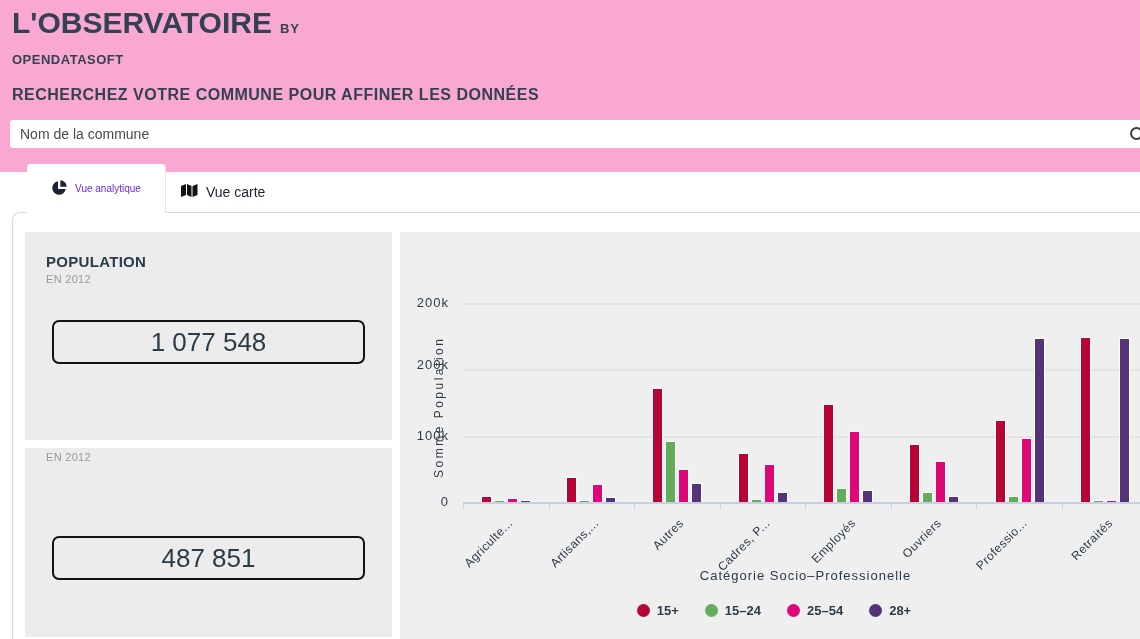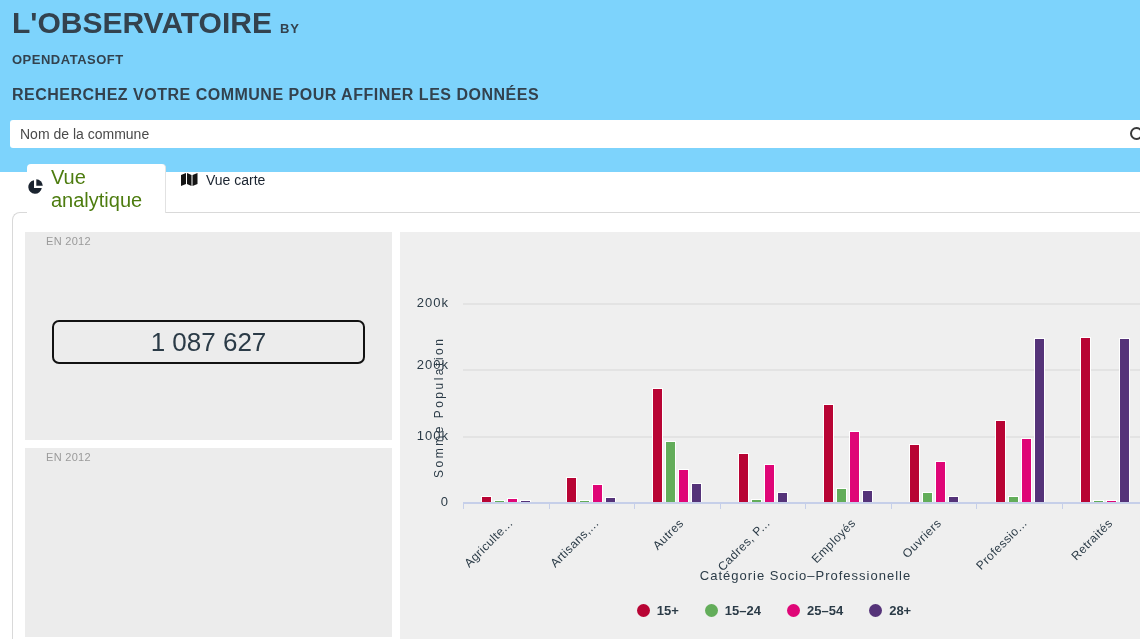--- a/index.html
+++ b/index.html
@@ -1,35 +1,35 @@
 <!DOCTYPE html>
 <html><head>
 <meta charset="utf-8">
 <style>
   html,body{margin:0;padding:0;}
   body{
     width:1140px;height:639px;overflow:hidden;position:relative;background:#fff;
     font-family:"Liberation Sans","DejaVu Sans",sans-serif;
   }
   
-  .header{position:absolute;left:0;top:0;width:1140px;height:172px;background:#7dd3fc;text-decoration:underline;}
+  .header{position:absolute;left:0;top:0;width:1140px;height:172px;background:#f9a8d4;text-decoration:underline;}
   .header-title{position:absolute;left:12px;top:6px;font-size:30px;font-weight:bold;color:#33424e;letter-spacing:0;}
   .header-title .by{font-size:13px;font-weight:bold;margin-left:8px;letter-spacing:1px;}
   .brand{position:absolute;left:12px;top:52px;font-size:13px;font-weight:bold;color:#33424e;letter-spacing:.5px;}
   .search-prompt{position:absolute;left:12px;top:86px;font-size:16px;font-weight:bold;color:#33424e;letter-spacing:.5px;}
   .search-input{position:absolute;left:10px;top:120px;width:1138px;height:28px;box-sizing:border-box;
     background:#fff;border:none;border-radius:3px;padding:0 26px 0 10px;font-size:14px;color:#333;
     font-family:"Liberation Sans","DejaVu Sans",sans-serif;outline:none;}
   .search-input::placeholder{color:#4a4a4a;opacity:1;}
   .magnifier{position:absolute;left:1129px;top:126px;z-index:5;}
   
   .tab-active{position:absolute;left:27px;top:164px;width:138px;height:49px;background:#fff;z-index:3;
     border-right:1px solid #e2e2e2;border-radius:4px 4px 0 0;display:flex;align-items:center;justify-content:center;
-    gap:8px;font-size:20px;color:#4d7c0f;cursor:pointer;}
-  .tab-inactive{position:absolute;left:181px;top:172px;height:40px;display:flex;gap:8px;
+    gap:8px;font-size:10px;color:#6d28d9;cursor:pointer;}
+  .tab-inactive{position:absolute;left:181px;top:172px;height:40px;display:flex;align-items:center;gap:8px;
     font-size:14px;color:#1b2430;cursor:pointer;}
   
   .content-frame{position:absolute;left:12px;top:212px;width:1140px;height:500px;background:#fff;
     border:1px solid #d9d9d9;border-right:none;border-bottom:none;border-top-left-radius:8px;}
   
   .card{position:absolute;left:25px;width:367px;background:#ececec;}
   .card-1{top:232px;height:208px;}
   .card-2{top:448px;height:189px;}
   .card-title{padding:21px 0 0 21px;font-size:15px;font-weight:bold;color:#2b3b47;letter-spacing:.3px;}
   .card-sub{padding:3px 0 0 21px;font-size:11px;color:#9a9a9a;letter-spacing:.3px;}
@@ -94,25 +94,27 @@
       <polygon points="6,1 10.5,3 10.5,14 6,12" fill="#141414"></polygon>
       <polygon points="11.5,3 16.5,1 16.5,12 11.5,14" fill="#141414"></polygon>
     </svg>
   </span>
   <span>Vue carte</span>
 </div>
 
 <div class="content-frame"></div>
 
 <div class="card card-1">
+  <div class="card-title">POPULATION</div>
   <div class="card-sub">EN 2012</div>
-  <div class="value-box">1 087 627</div>
+  <div class="value-box">1 077 548</div>
 </div>
 <div class="card card-2">
   <div class="card-sub">EN 2012</div>
+  <div class="value-box">487 851</div>
 </div>
 
 <div class="chart-panel">
 
   <div class="ylab">Somme Population</div>
   <div class="yticks">
       <span class="ytick" style="top: 261px;">0</span>
       <span class="ytick" style="top: 194.667px;">100k</span>
       <span class="ytick" style="top: 124px;">200k</span>
       <span class="ytick" style="top: 62px;">200k</span>

